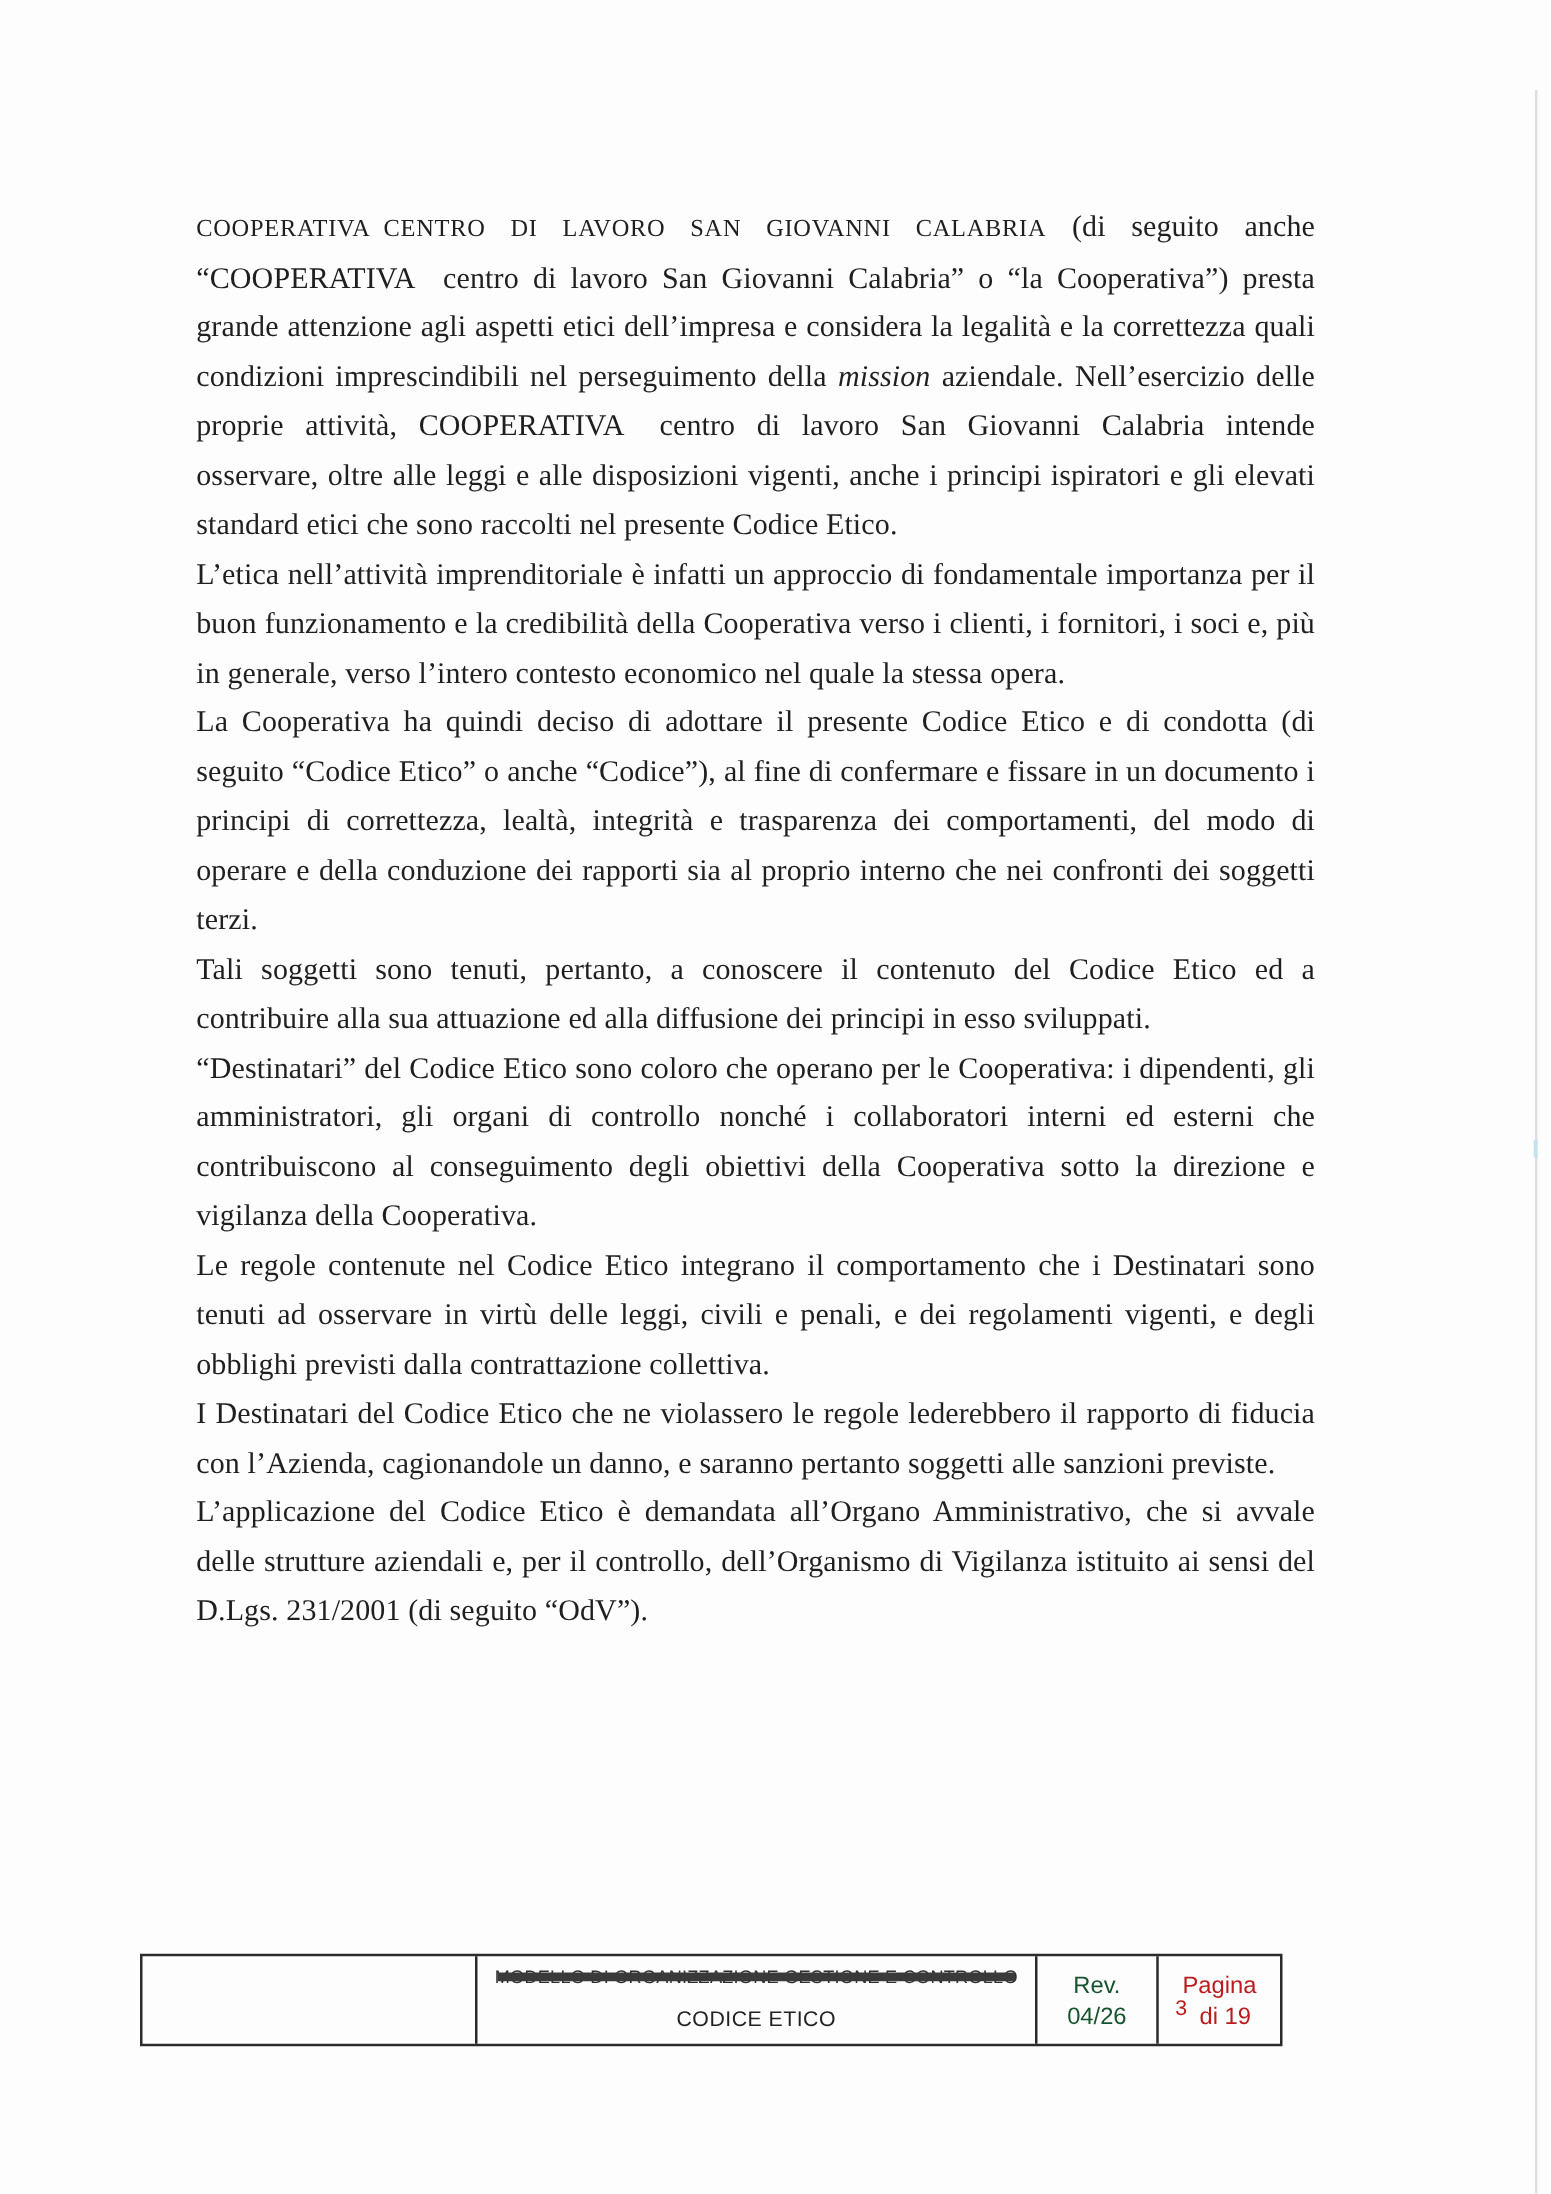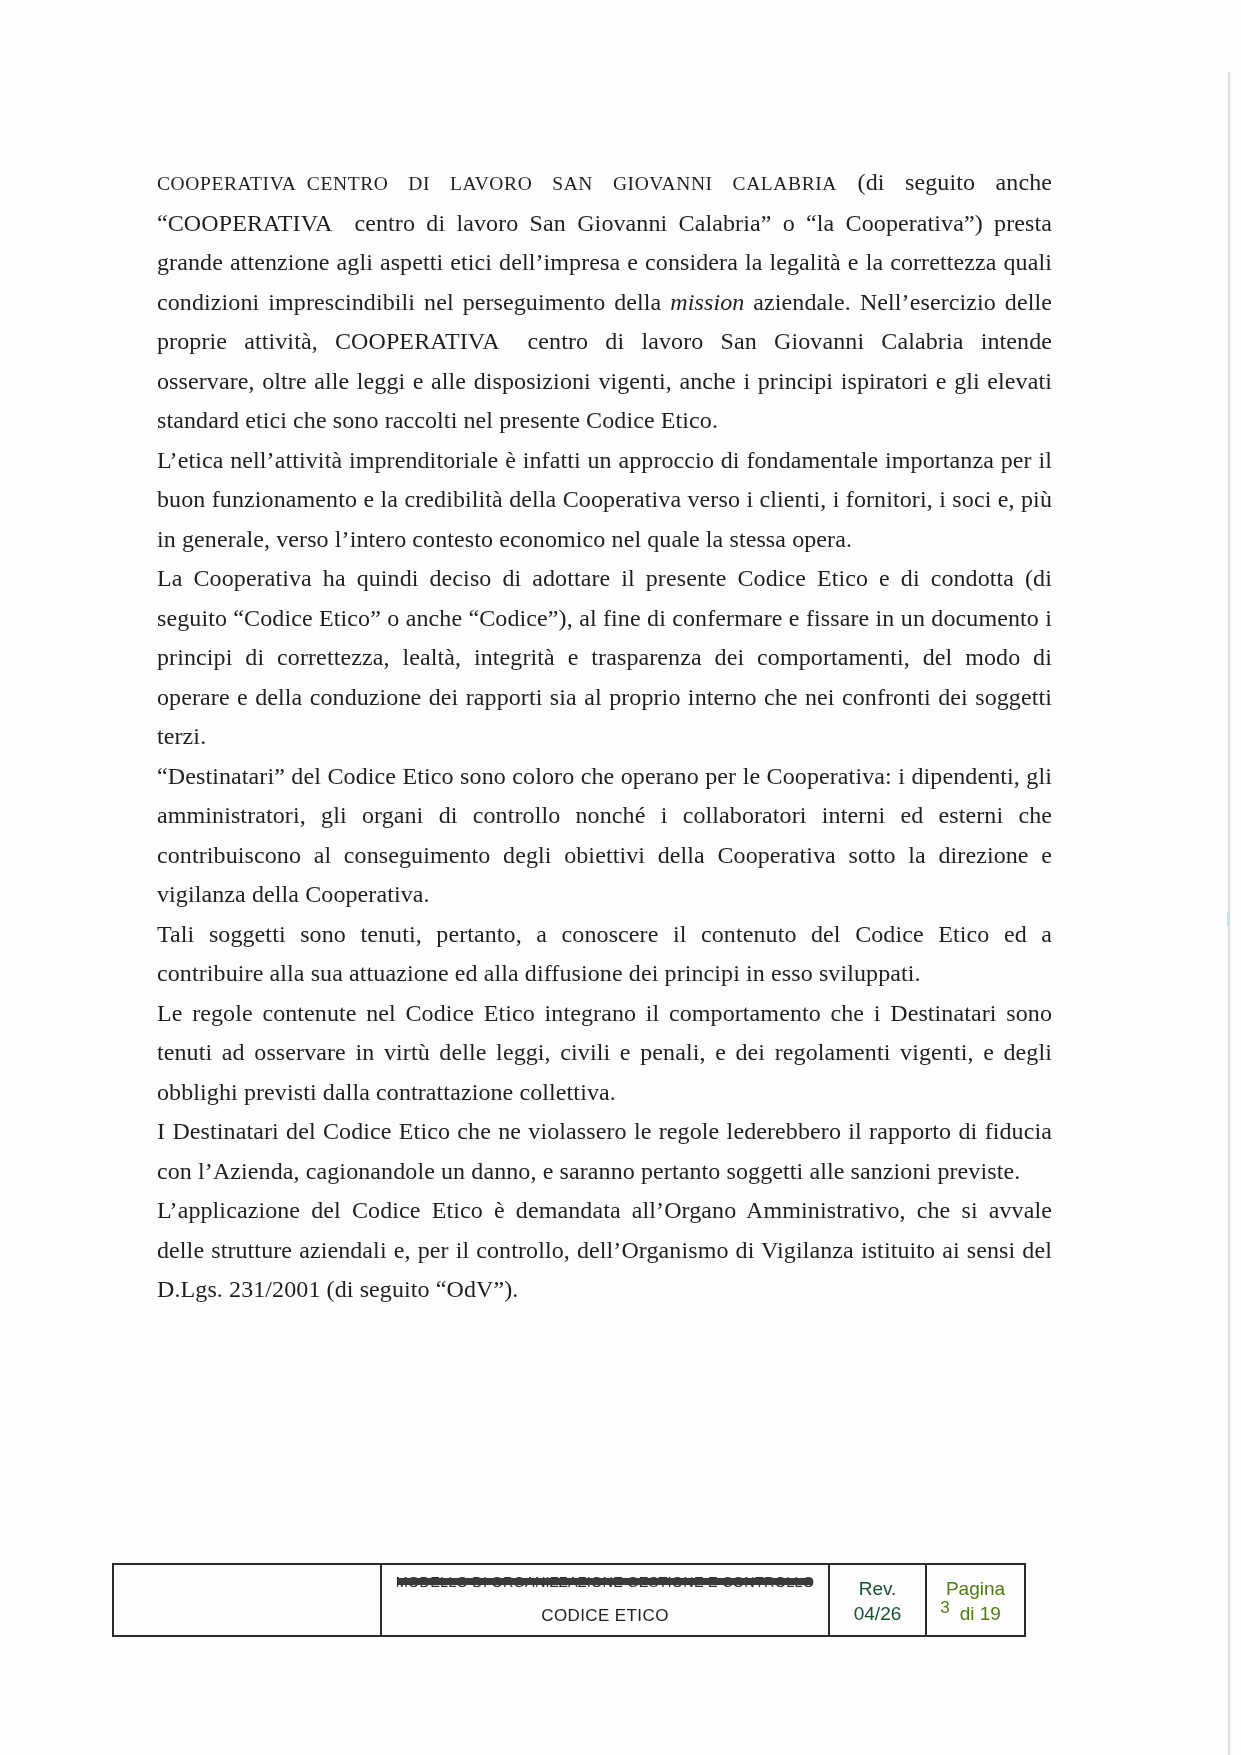--- a/index.html
+++ b/index.html
@@ -62,38 +62,38 @@
   }
   .f-title1 {
     margin-top: 9px;
     font-size: 14.5px;
     color: #2e2e2e;
     letter-spacing: 0.2px;
     white-space: nowrap;
   }
   .f-title2 { margin-top: 16px; font-size: 17px; color: #222; letter-spacing: 0.4px; }
   .c3 { width: 97px; border-right: 2px solid #2b2b2b; text-align: center; font-size: 19px; padding-top: 11px; line-height: 25px; color: #14532d; }
-  .c4 { width: 97px; text-align: center; font-size: 19px; padding-top: 11px; line-height: 25px; color: #4d7c0f; }
+  .c4 { width: 97px; text-align: center; font-size: 19px; padding-top: 11px; line-height: 25px; color: #b91c1c; }
   .page-line2 { white-space: nowrap; }
   .page-num { position: relative; top: -7px; left: -10px; font-size: 17px; }
 </style>
 </head>
 <body>
 
 <div class="page">
 
   <div class="scan-line"></div>
   <div class="scan-speck"></div>
 
   <div class="body-text">
       <p><span class="run run-smallcaps">COOPERATIVA CENTRO DI LAVORO SAN GIOVANNI CALABRIA</span><span class="run run-normal"> (di seguito anche “COOPERATIVA  centro di lavoro San Giovanni Calabria” o “la Cooperativa”) presta grande attenzione agli aspetti etici dell’impresa e considera la legalità e la correttezza quali condizioni imprescindibili nel perseguimento della </span><span class="run run-italic">mission</span><span class="run run-normal"> aziendale. Nell’esercizio delle proprie attività, COOPERATIVA  centro di lavoro San Giovanni Calabria intende osservare, oltre alle leggi e alle disposizioni vigenti, anche i principi ispiratori e gli elevati standard etici che sono raccolti nel presente Codice Etico.</span></p>
       <p><span class="run run-normal">L’etica nell’attività imprenditoriale è infatti un approccio di fondamentale importanza per il buon funzionamento e la credibilità della Cooperativa verso i clienti, i fornitori, i soci e, più in generale, verso l’intero contesto economico nel quale la stessa opera.</span></p>
       <p><span class="run run-normal">La Cooperativa ha quindi deciso di adottare il presente Codice Etico e di condotta (di seguito “Codice Etico” o anche “Codice”), al fine di confermare e fissare in un documento i principi di correttezza, lealtà, integrità e trasparenza dei comportamenti, del modo di operare e della conduzione dei rapporti sia al proprio interno che nei confronti dei soggetti terzi.</span></p>
+      <p><span class="run run-normal">Tali soggetti sono tenuti, pertanto, a conoscere il contenuto del Codice Etico ed a contribuire alla sua attuazione ed alla diffusione dei principi in esso sviluppati.</span></p>
       <p><span class="run run-normal">“Destinatari” del Codice Etico sono coloro che operano per le Cooperativa: i dipendenti, gli amministratori, gli organi di controllo nonché i collaboratori interni ed esterni che contribuiscono al conseguimento degli obiettivi della Cooperativa sotto la direzione e vigilanza della Cooperativa.</span></p>
-      <p><span class="run run-normal">Tali soggetti sono tenuti, pertanto, a conoscere il contenuto del Codice Etico ed a contribuire alla sua attuazione ed alla diffusione dei principi in esso sviluppati.</span></p>
       <p><span class="run run-normal">Le regole contenute nel Codice Etico integrano il comportamento che i Destinatari sono tenuti ad osservare in virtù delle leggi, civili e penali, e dei regolamenti vigenti, e degli obblighi previsti dalla contrattazione collettiva.</span></p>
       <p><span class="run run-normal">I Destinatari del Codice Etico che ne violassero le regole lederebbero il rapporto di fiducia con l’Azienda, cagionandole un danno, e saranno pertanto soggetti alle sanzioni previste.</span></p>
       <p><span class="run run-normal">L’applicazione del Codice Etico è demandata all’Organo Amministrativo, che si avvale delle strutture aziendali e, per il controllo, dell’Organismo di Vigilanza istituito ai sensi del D.Lgs. 231/2001 (di seguito “OdV”).</span></p>
     </div>
 
   <div class="footer-table">
     <div class="cell c1"></div>
     <div class="cell c2">
       <div class="strike-bar"></div>
       <div class="f-title1">MODELLO DI ORGANIZZAZIONE GESTIONE E CONTROLLO</div>

